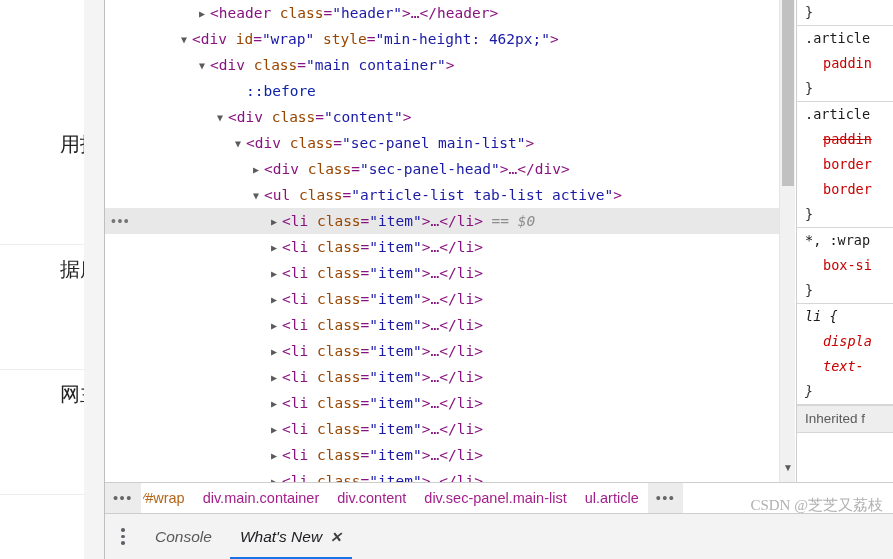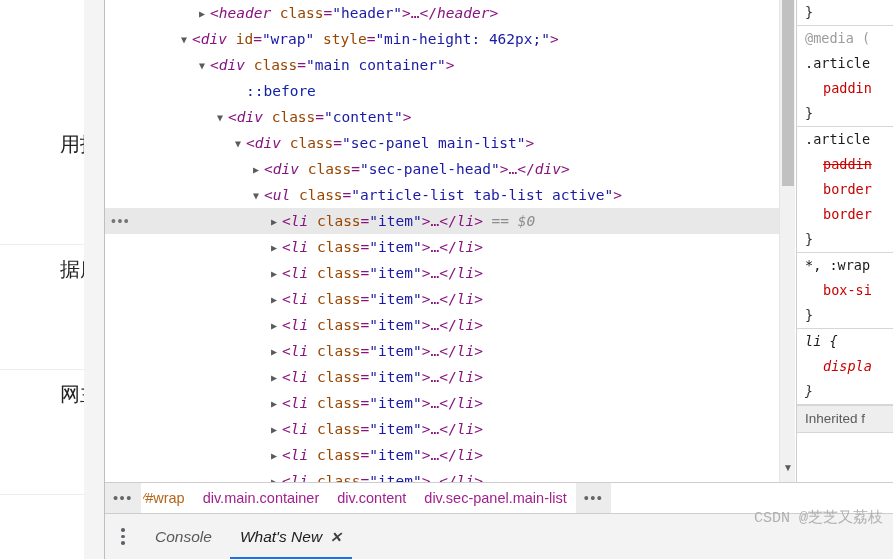--- a/index.html
+++ b/index.html
@@ -95,21 +95,21 @@
     text-align: left;
     color: #5a5a5a;
     font-size: 10px;
     vertical-align: 1px;
   }
   .twisty.open::before  { content: "\25BC"; }
   .twisty.closed::before { content: "\25B6"; }
   .twisty.blank::before { content: ""; }
 
   .tk-punct  { color: #881280; }
-  .tk-tag    { color: #881280; font-style: italic; }
+  .tk-tag    { color: #881280; }
   .tk-attr   { color: #994500; }
   .tk-value  { color: #1a1aa6; }
   .tk-dots   { color: #881280; }
   .tk-pseudo { color: #0d22aa; }
   .tk-sel    { color: #8c8c8c; font-style: italic; }
 
   
   .dom-scrollbar {
     position: absolute;
     right: 0; top: 0;
@@ -259,22 +259,22 @@
   }
   .tab-close {
     display: inline-block;
     margin-left: 8px;
     font-size: 14px;
     color: #3c4043;
     font-weight: bold;
   }
   .watermark {
     position: absolute;
-    right: 10px; top: 508px;
-    font-family: Liberation Mono, monospace;
+    right: 10px; top: 496px;
+    font-family: Liberation Serif, serif;
     font-size: 15px;
     color: #b0b0b0;
     white-space: nowrap;
     z-index: 5;
   }
   .drawer-topline {
     position: absolute;
     left: 0; top: 514px;
     width: 789px; height: 1px;
     background: #d0d0d0;
@@ -328,51 +328,52 @@
         <div class="dom-scroll-thumb"></div>
         <div class="dom-scroll-down"></div>
       </div>
     </div>
 
     <div class="styles-panel" id="styles-panel">
         <div class="css-rule">
           <div class="css-line brace">}</div>
         </div>
         <div class="css-rule">
-          <div class="css-line sel-media">@media (</div>
           <div class="css-line sel-tag">.article</div>
           <div class="css-line prop indent">paddin</div>
           <div class="css-line brace">}</div>
         </div>
         <div class="css-rule">
           <div class="css-line sel-tag">.article</div>
           <div class="css-line prop indent struck">paddin</div>
           <div class="css-line prop indent">border</div>
           <div class="css-line prop indent">border</div>
           <div class="css-line brace">}</div>
         </div>
         <div class="css-rule">
           <div class="css-line sel-tag">*, :wrap</div>
           <div class="css-line prop indent">box-si</div>
           <div class="css-line brace">}</div>
         </div>
         <div class="css-rule">
           <div class="css-line sel-tag italic-rule">li {</div>
           <div class="css-line prop indent italic-rule">displa</div>
+          <div class="css-line prop indent italic-rule">text-</div>
           <div class="css-line brace italic-rule">}</div>
         </div>
         <div class="inherited-bar">Inherited f</div>
       </div>
 
     <div class="breadcrumb-bar" id="breadcrumb">
         <div class="crumb overflow">•••</div>
         <div class="crumb clipped" style="color: rgb(180, 101, 26);"><span>#wrap</span></div>
         <div class="crumb" style="color: rgb(162, 31, 140);"><span>div.main.container</span></div>
         <div class="crumb" style="color: rgb(162, 31, 140);"><span>div.content</span></div>
         <div class="crumb" style="color: rgb(162, 31, 140);"><span>div.sec-panel.main-list</span></div>
+        <div class="crumb" style="color: rgb(162, 31, 140);"><span>ul.article</span></div>
         <div class="crumb overflow">•••</div>
       </div>
 
     <div class="drawer-topline"></div>
     <div class="drawer">
       <div class="kebab">
         <span></span>
           <span></span>
           <span></span>
       </div>

